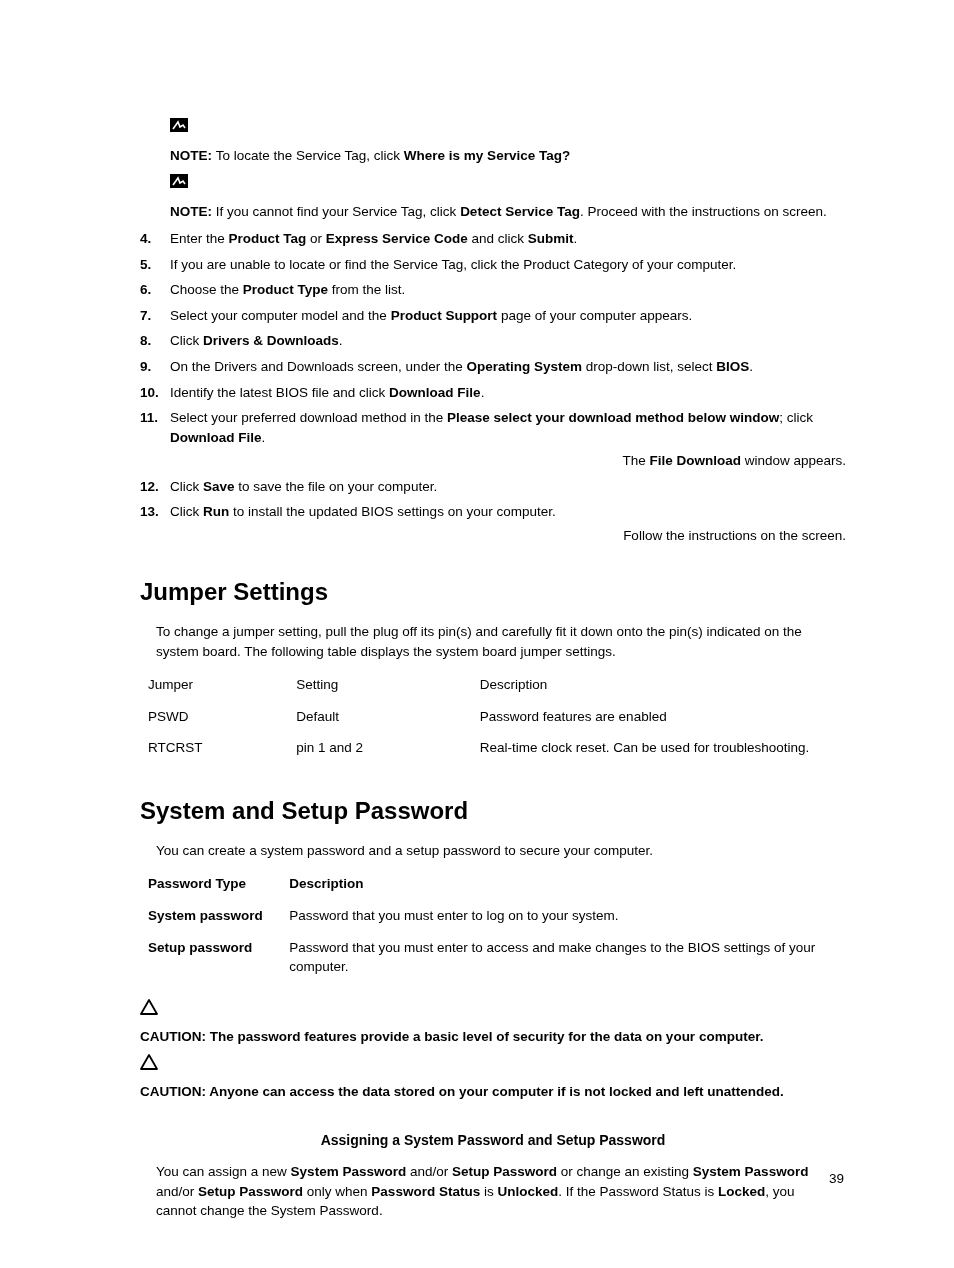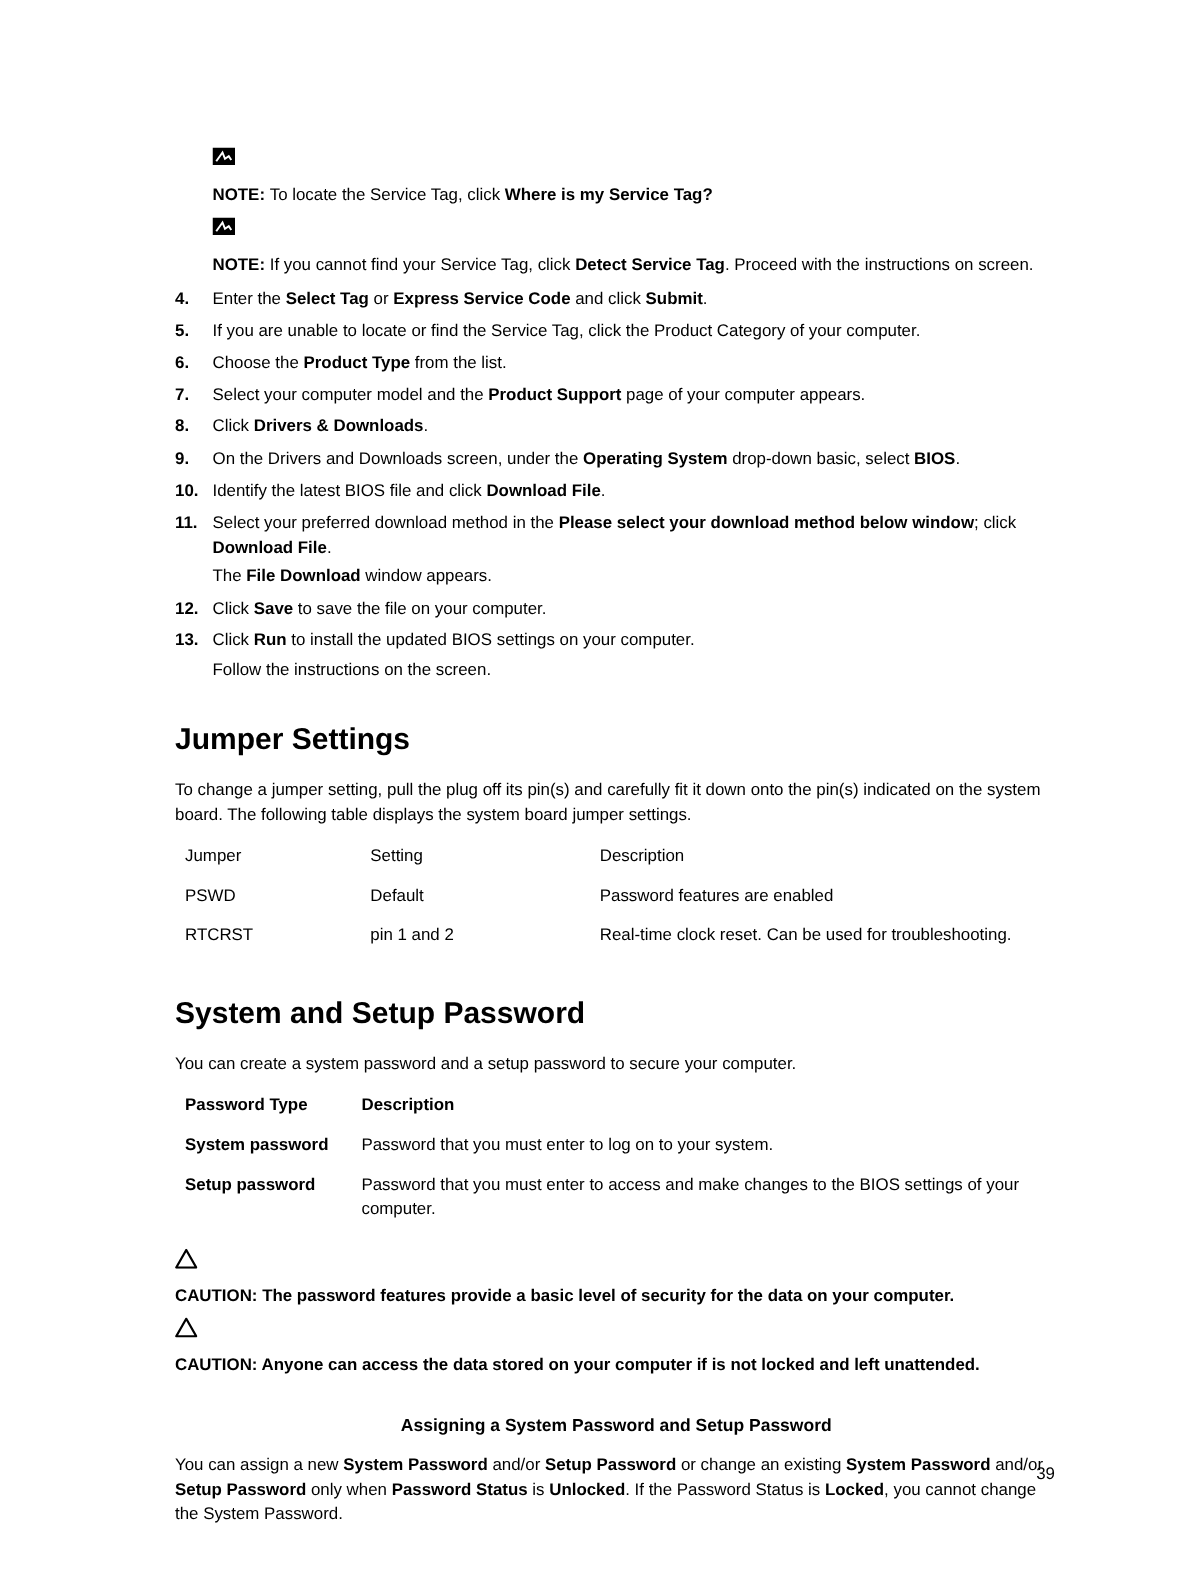--- a/index.html
+++ b/index.html
@@ -52,34 +52,35 @@
     margin: 6px 0;
   }
   ol.steps > li::before {
     content: counter(step) ".";
     position: absolute;
     left: 0;
     font-weight: bold;
   }
   .substep {
     margin-top: 4px;
+    text-align: right;
   }
   h1.section {
     font-size: 24px;
     font-weight: bold;
     margin: 30px 0 12px 0;
   }
   h2.subsection {
     font-size: 14px;
     font-weight: bold;
     margin: 28px 0 12px 0;
     text-align: center;
   }
   p.body {
-    margin: 8px 0;
+    margin: 8px 16px;
   }
   .table-caption {
     font-weight: bold;
     font-size: 12.5px;
     margin-top: 6px;
     margin-bottom: 2px;
   }
   table.data {
     width: 100%;
     border-collapse: collapse;
@@ -139,34 +140,34 @@
           <path d="M3 11 L8 4 L10 9 L13 7 L15 10" stroke="#fff" stroke-width="1.6" fill="none"></path>
         </svg>
     </span>
     <span>
       <b>NOTE: </b><span>If you cannot find your Service Tag, click </span><b>Detect Service Tag</b><span>. Proceed with the instructions on screen.</span>
     </span>
   </div>
 
   <ol class="steps">
     <li>
-      <span>Enter the </span><b>Select Tag</b><span> or </span><b>Express Service Code</b><span> and click </span><b>Submit</b><span>.</span>
+      <span>Enter the </span><b>Product Tag</b><span> or </span><b>Express Service Code</b><span> and click </span><b>Submit</b><span>.</span>
     </li>
     <li><span>If you are unable to locate or find the Service Tag, click the Product Category of your computer.</span></li>
     <li>
       <span>Choose the </span><b>Product Type</b><span> from the list.</span>
     </li>
     <li>
       <span>Select your computer model and the </span><b>Product Support</b><span> page of your computer appears.</span>
     </li>
     <li>
       <span>Click </span><b>Drivers &amp; Downloads</b><span>.</span>
     </li>
     <li>
-      <span>On the Drivers and Downloads screen, under the </span><b>Operating System</b><span> drop-down basic, select </span><b>BIOS</b><span>.</span>
+      <span>On the Drivers and Downloads screen, under the </span><b>Operating System</b><span> drop-down list, select </span><b>BIOS</b><span>.</span>
     </li>
     <li>
       <span>Identify the latest BIOS file and click </span><b>Download File</b><span>.</span>
     </li>
     <li>
       <span>Select your preferred download method in the </span><b>Please select your download method below window</b><span>; click </span><b>Download File</b><span>.</span>
       <div class="substep">
         <span>The </span><b>File Download</b><span> window appears.</span>
       </div>
     </li>

